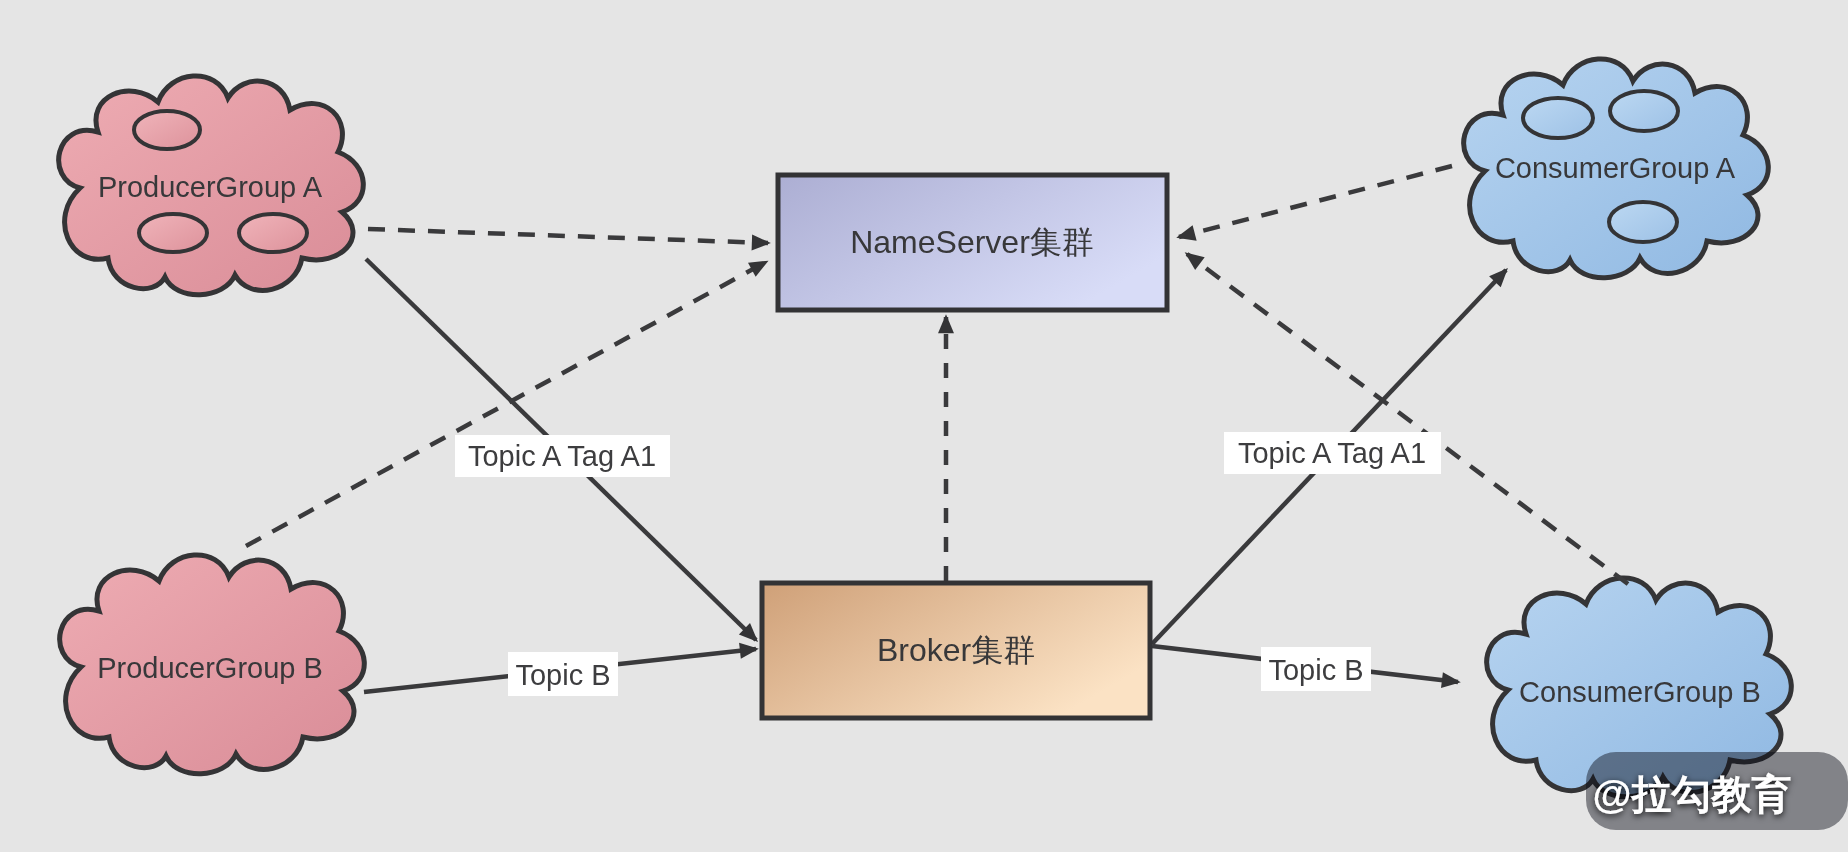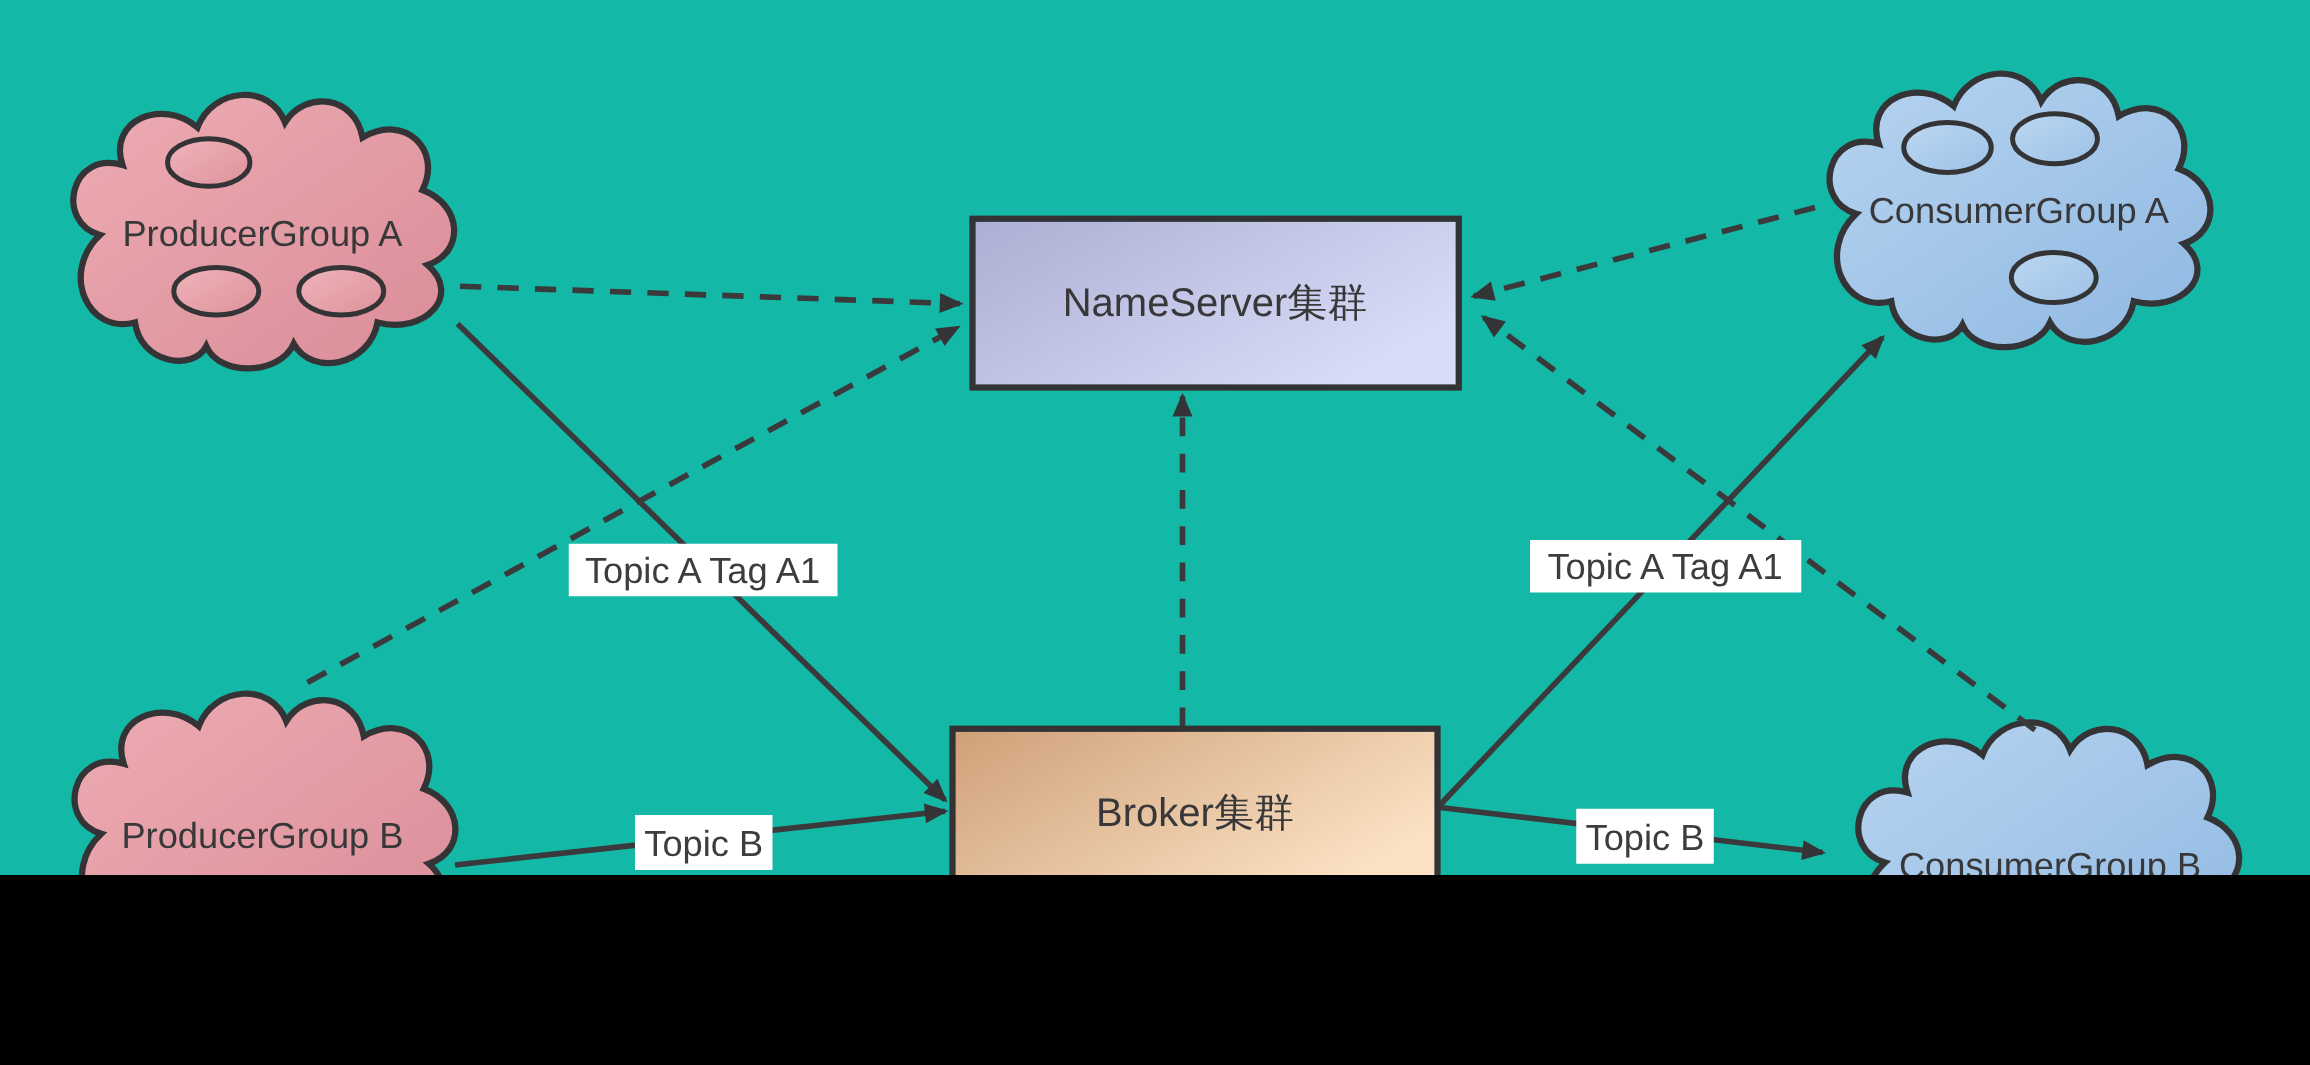--- a/index.html
+++ b/index.html
@@ -1,20 +1,20 @@
 <!DOCTYPE html>
 <html><head>
 <meta charset="utf-8">
 <style>
   html, body { margin: 0; padding: 0; background: #000; }
   .canvas {
     position: relative;
     width: 1848px;
-    height: 700px;
-    background: #14b8a6;
+    height: 852px;
+    background: #e5e5e5;
     overflow: hidden;
     font-family: "Liberation Sans", sans-serif;
   }
   svg { display: block; }
   text {
     font-family: "Liberation Sans", sans-serif;
     fill: #38383a;
   }
   .node-label { font-size: 29px; }
   .box-label  { font-size: 32px; }

